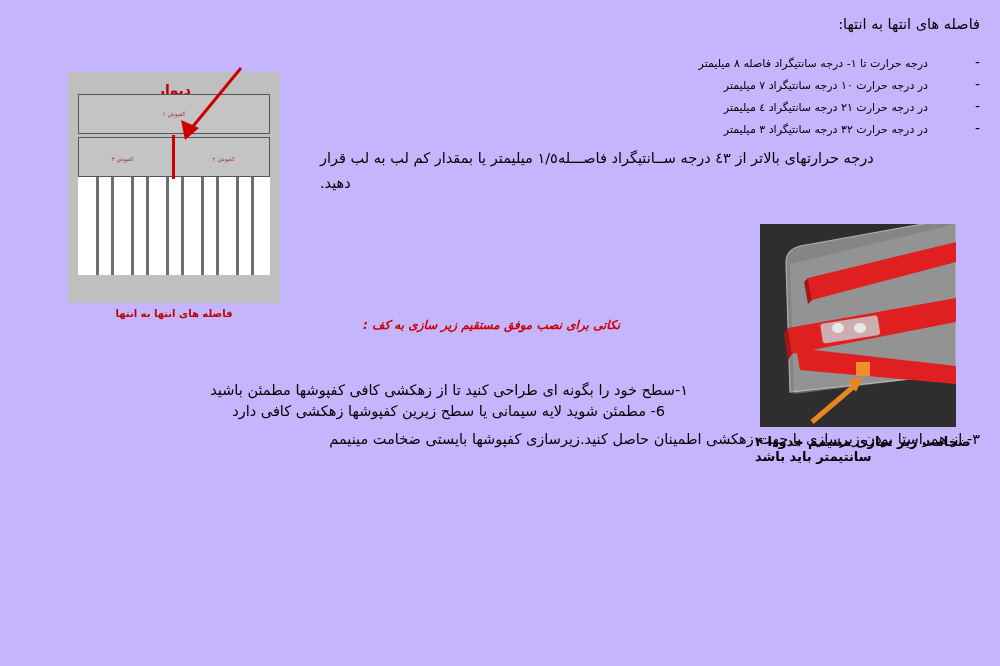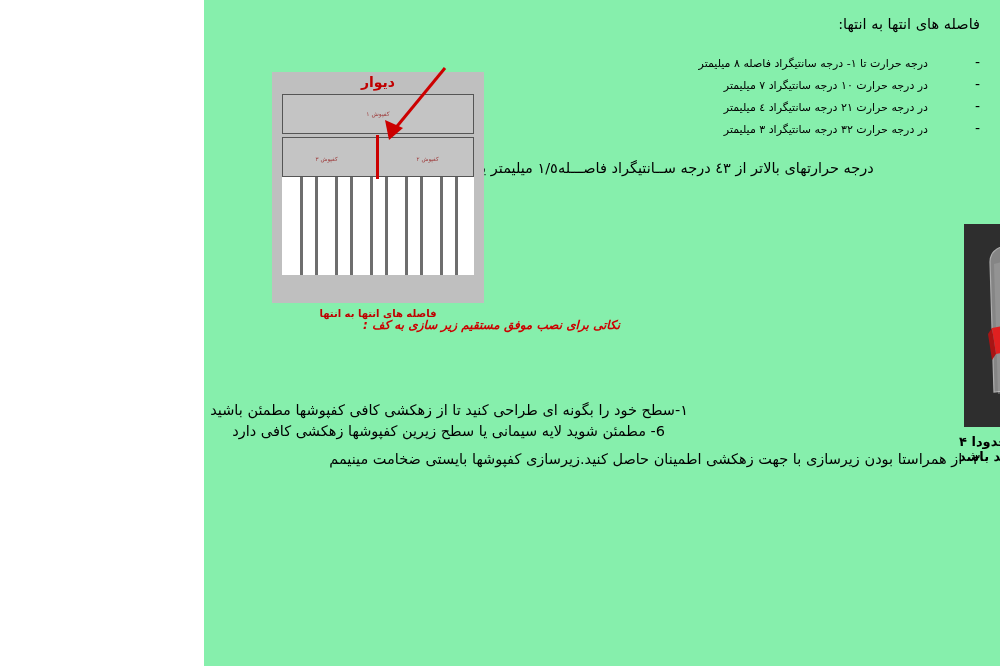--- a/index.html
+++ b/index.html
@@ -5,23 +5,23 @@
   html, body {
     margin: 0;
     padding: 0;
     background: #ffffff;
   }
   body {
     font-family: "DejaVu Sans", "Liberation Sans", sans-serif;
   }
   #page {
     position: relative;
-    width: 796px;
+    width: 1000px;
     height: 666px;
-    background: #86efac;
+    background: #c4b5fd;
     overflow: hidden;
   }
 
   
   #top-text-block {
     position: absolute;
     top: 14px;
     right: 20px;
     width: 660px;
     text-align: right;
@@ -58,21 +58,21 @@
   .bullet-text {
     font-size: 11px;
     color: #000;
     line-height: 1.55;
     white-space: nowrap;
   }
   .tail-paragraph {
     font-size: 14.5px;
     color: #000;
     line-height: 1.75;
-    margin-top: 18px;
+    margin-top: 8px;
     text-align: justify;
     text-align-last: left;
     direction: rtl;
   }
   .tail-paragraph .last-word {
     display: block;
     text-align: right;
   }
 
   
@@ -80,21 +80,21 @@
     position: absolute;
     left: 68px;
     top: 72px;
     width: 212px;
     height: 231px;
     background: #bfbfbf;
     box-sizing: border-box;
   }
   .diag-wall-label {
     position: absolute;
-    top: 2px;
+    top: 10px;
     left: 0;
     width: 100%;
     text-align: center;
     color: #c00000;
     font-size: 14px;
     font-weight: bold;
     letter-spacing: 1px;
   }
   
   .band {
@@ -181,21 +181,21 @@
     font-weight: bold;
     font-style: italic;
     direction: rtl;
     white-space: nowrap;
   }
 
   
   #notes-block {
     position: absolute;
     right: 20px;
-    top: 400px;
+    top: 380px;
     width: 960px;
     direction: rtl;
     text-align: right;
   }
   .note-line {
     font-size: 14.5px;
     color: #000;
     line-height: 1.45;
     white-space: nowrap;
     padding-right: 290px;

